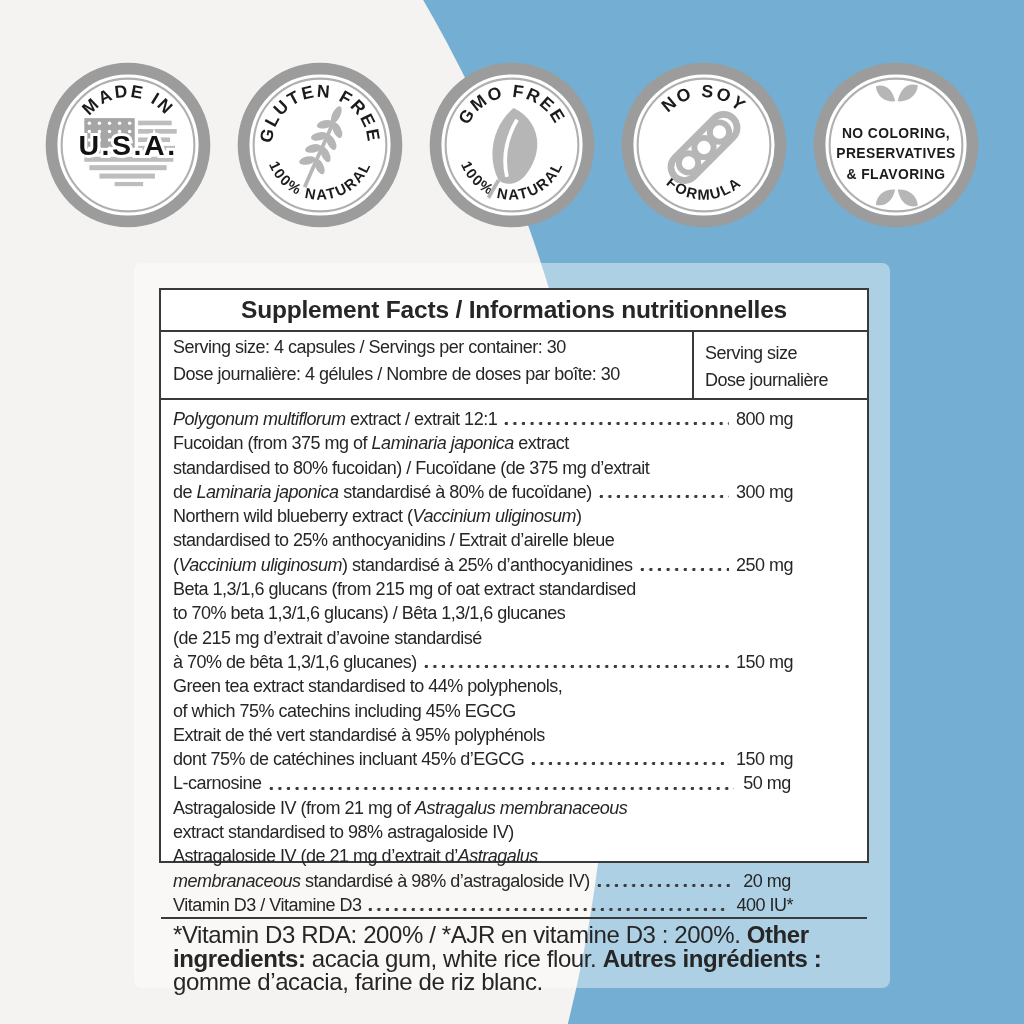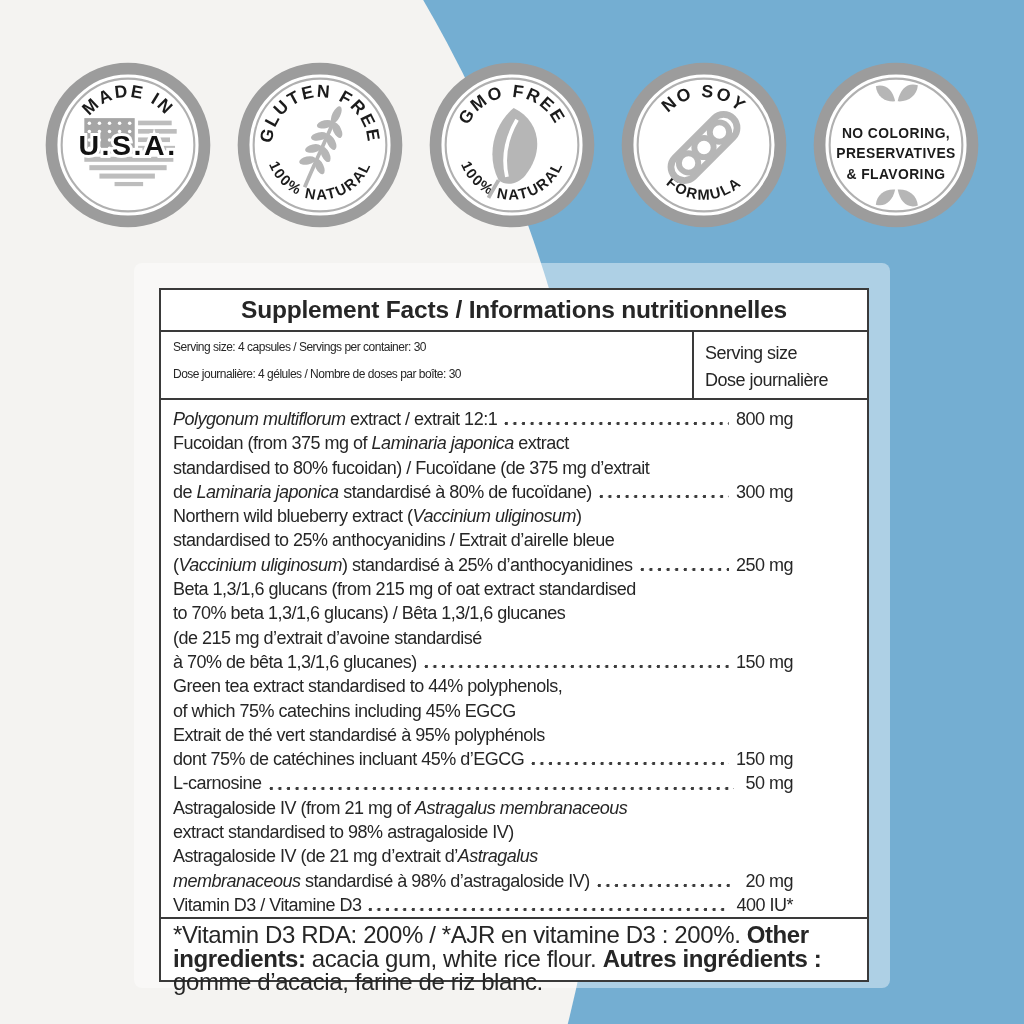--- a/index.html
+++ b/index.html
@@ -17,42 +17,42 @@
   
   .badges{position:absolute;left:44px;top:61px;display:flex;gap:24px;}
   .badge{width:168px;height:168px;}
   
   .card{
     position:absolute;left:134px;top:263px;width:756px;height:725px;
     background:rgba(255,255,255,0.42);border-radius:8px;
   }
   
   .table{
-    position:absolute;left:159px;top:288px;width:710px;height:694px;
+    position:absolute;left:159px;top:288px;width:710px;height:575px;
     background:#ffffff;border:2px solid #3a3a3a;box-sizing:border-box;
     display:flex;flex-direction:column;
     font-size:18px;letter-spacing:-0.5px;color:#262626;
   }
   .title-row{
     height:40px;flex:0 0 40px;display:flex;align-items:center;justify-content:center;
     font-size:24.5px;font-weight:bold;letter-spacing:-0.2px;
     border-bottom:2px solid #3a3a3a;
   }
   .serving{display:flex;border-bottom:2px solid #3a3a3a;flex:0 0 auto;}
-  .serving-left{flex:1;padding:2px 10px 4px 12px;line-height:27px;font-size:12px;}
+  .serving-left{flex:1;padding:2px 10px 4px 12px;line-height:27px;font-size:18px;}
   .serving-right{width:156px;border-left:2px solid #3a3a3a;padding:8px 6px 4px 11px;line-height:27px;font-size:18px;}
   .main{flex:1 1 auto;padding:7px 12px 0 12px;line-height:24.3px;}
   .ing{display:flex;align-items:flex-end;padding-right:62px;}
   .ing .txt{white-space:nowrap;}
   .leader{
     flex:1;min-width:12px;height:5px;margin:0 7px 5px 7px;
     background-image:radial-gradient(circle at 2.2px 2.4px,#3c3c3c 1.55px,transparent 1.85px);
     background-size:8.6px 5px;background-repeat:repeat-x;background-position:left bottom;
   }
-  .amt{white-space:nowrap;min-width:52px;text-align:right;}
+  .amt{white-space:nowrap;min-width:52px;text-align:center;}
   .footnote{
     border-top:2px solid #3a3a3a;flex:0 0 auto;
     padding:4px 24px 0 12px;font-size:24px;line-height:23.5px;letter-spacing:-0.4px;
   }
   .it{font-style:italic;}
   .bd{font-weight:bold;}
   
   .arc-top{font-size:21px;font-weight:bold;letter-spacing:2.5px;fill:#1b1b1b;}
   .arc-bot{font-size:17.5px;font-weight:bold;letter-spacing:2px;fill:#1b1b1b;}
   .b5-line{font-size:16.5px;font-weight:bold;letter-spacing:0.5px;fill:#1b1b1b;}

